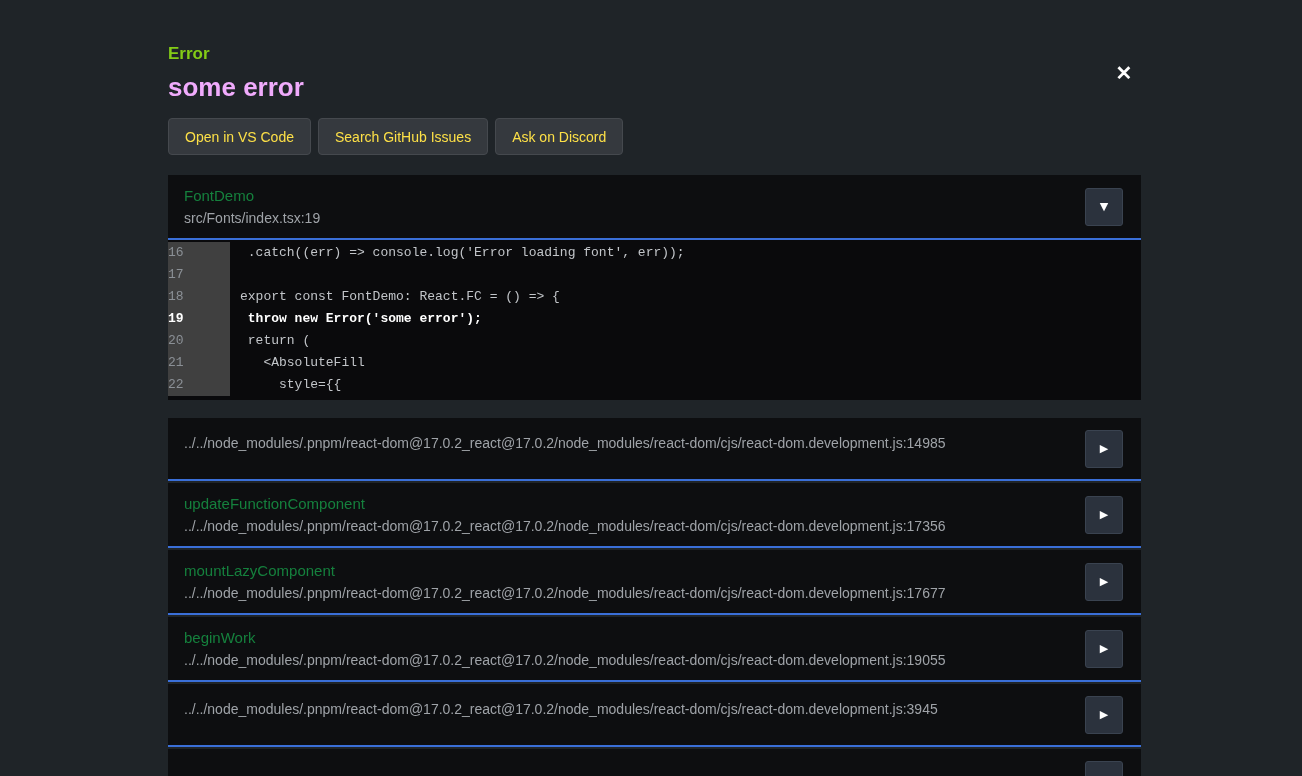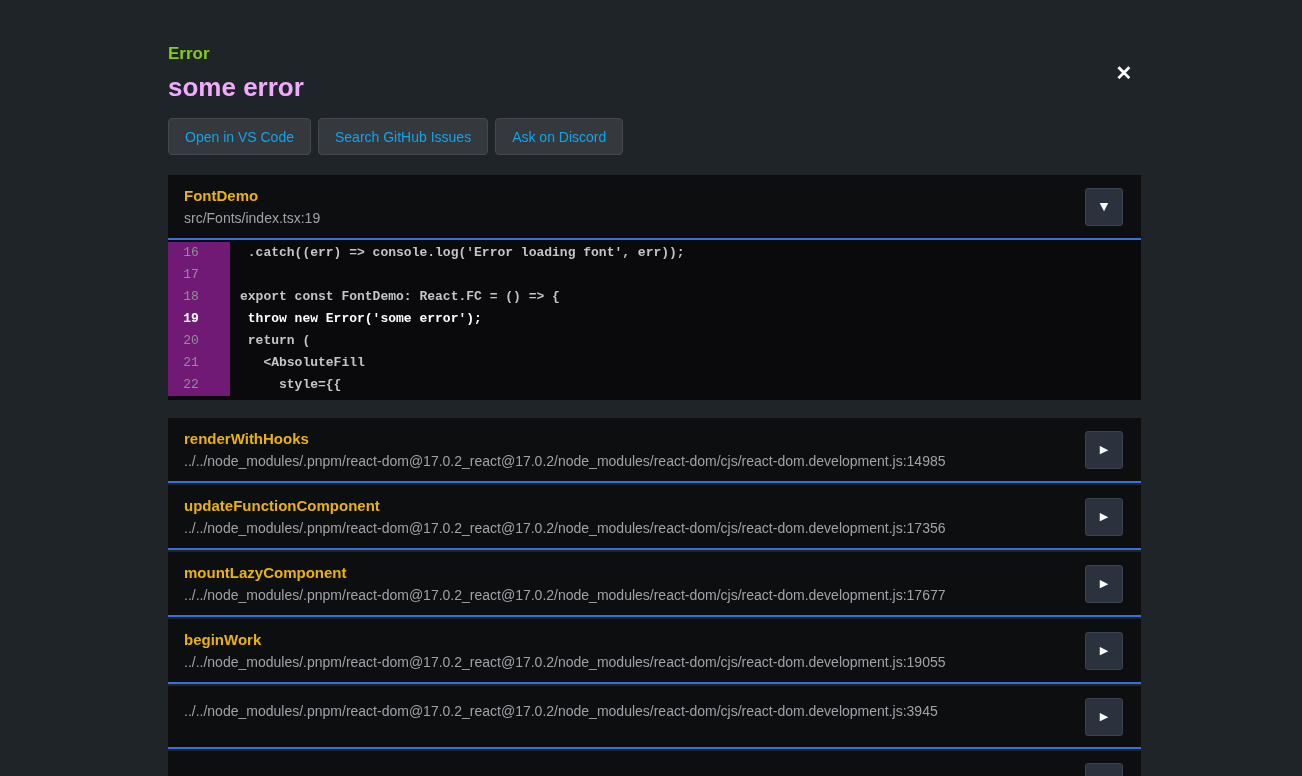--- a/index.html
+++ b/index.html
@@ -21,33 +21,33 @@
     width: 36px; height: 34px;
     background: transparent; border: none; color: #ffffff;
     font-size: 20px; font-weight: 700; cursor: pointer;
     display: flex; align-items: center; justify-content: center;
     font-family: "Liberation Sans", sans-serif;
   }
 
   .actions { display: flex; gap: 7px; margin-top: 16px; }
   .actions button {
     background: #35393e; border: 1px solid #45494e; border-radius: 4px;
-    color: #0ea5e9; font-size: 14px; height: 37px; padding: 0 16px;
+    color: #fde047; font-size: 14px; height: 37px; padding: 0 16px;
     font-family: "Liberation Sans", sans-serif; cursor: pointer;
   }
 
   .frame-card {
     margin-top: 20px;
     background: #0d0e10;
     border-bottom: 2px solid #3a6fd8;
     padding: 12px 16px;
     position: relative;
     min-height: 63px;
   }
-  .frame-title { font-size: 15px; color: #eab308; line-height: 18px; font-weight: bold; }
+  .frame-title { font-size: 15px; color: #15803d; line-height: 18px; }
   .frame-loc {
     margin-top: 5px; font-family: Liberation Sans, sans-serif;
     font-size: 14px; color: #9fa3a8; line-height: 16px; white-space: nowrap;
   }
 
   .caret-btn {
     position: absolute; right: 18px; top: 50%; transform: translateY(-50%);
     width: 38px; height: 38px;
     background: #2b323d; border: 1px solid #3a4350; border-radius: 3px;
     color: #ffffff; cursor: pointer;
@@ -57,24 +57,24 @@
   .caret { color: #ffffff; font-size: 11px; line-height: 1; font-family: "DejaVu Sans", sans-serif; }
 
   .code-block { background: #0a0a0c; padding: 2px 0 4px 0; }
   .code-line {
     display: flex;
     font-family: "Liberation Mono", monospace;
     font-size: 13px; line-height: 22px;
     color: #c2c5c9; white-space: pre;
   }
   .code-line .ln {
-    flex: none; width: 62px; text-align: center; padding-right: 16px;
-    color: #8b9096; background: #701a75;
+    flex: none; width: 62px; text-align: left; padding-right: 16px;
+    color: #8b9096; background: #404040;
   }
-  .code-line .lc { padding-left: 10px; font-weight: bold; }
+  .code-line .lc { padding-left: 10px; }
   .code-line.hl .ln, .code-line.hl .lc { color: #ffffff; font-weight: 700; }
 
   .frames { margin-top: 18px; }
   .frame-item {
     background: #0d0e10;
     border-bottom: 2px solid #3a6fd8;
     margin-bottom: 2px;
     padding: 12px 16px;
     position: relative;
     min-height: 63px;
@@ -138,21 +138,20 @@
   </div>
 
   <div class="code-line">
     <span class="ln">22</span>
     <span class="lc">     style={{</span>
   </div>
 </div>
 
   <div class="frames">
   <div class="frame-item">
-    <div class="frame-title">renderWithHooks</div>
     <div class="frame-loc">../../node_modules/.pnpm/react-dom@17.0.2_react@17.0.2/node_modules/react-dom/cjs/react-dom.development.js:14985</div>
     <button class="caret-btn">
       <span class="caret">▶</span>
     </button>
   </div>
 
   <div class="frame-item">
     <div class="frame-title">updateFunctionComponent</div>
     <div class="frame-loc">../../node_modules/.pnpm/react-dom@17.0.2_react@17.0.2/node_modules/react-dom/cjs/react-dom.development.js:17356</div>
     <button class="caret-btn">

